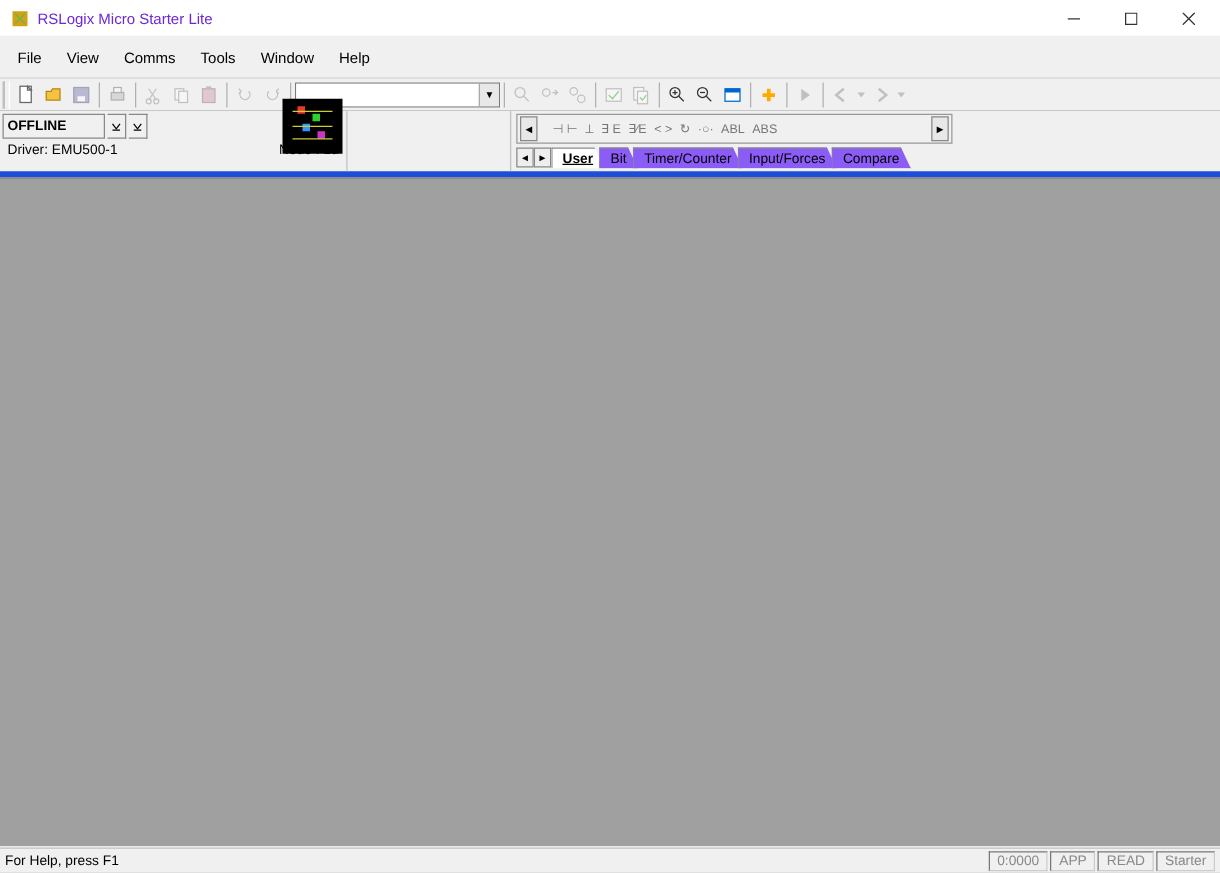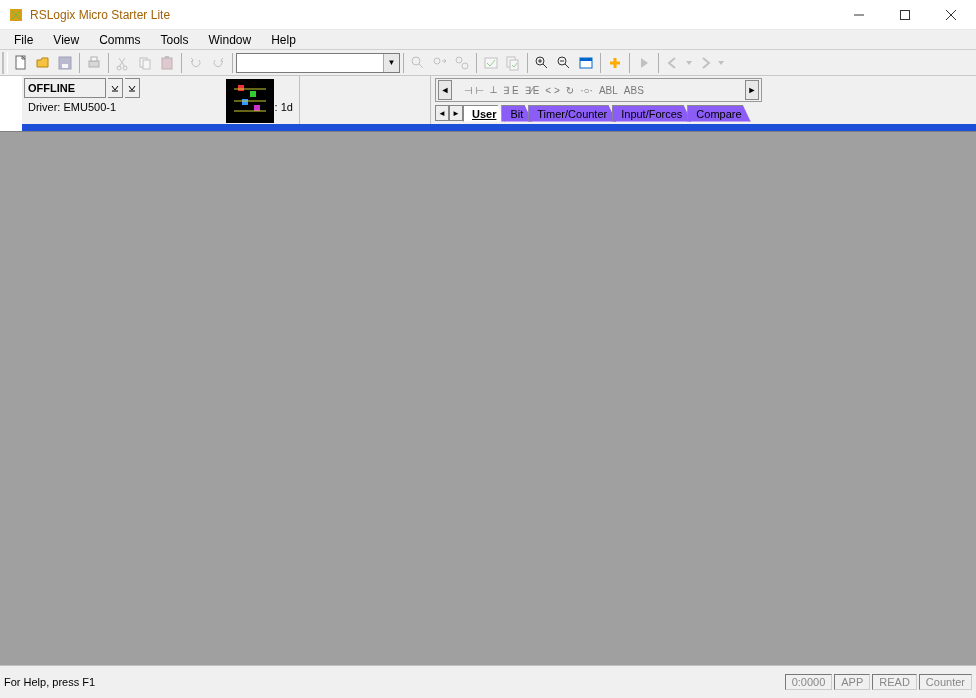--- a/index.html
+++ b/index.html
@@ -1,39 +1,39 @@
 <!DOCTYPE html>
 <html><head>
 <meta charset="utf-8">
 <style>
 * { box-sizing: border-box; margin: 0; padding: 0; font-family: "Segoe UI", Tahoma, sans-serif; }
 body { width: 976px; height: 698px; background: #fff; overflow: hidden; }
 
 
 .titlebar { height: 30px; background: #fff; display: flex; align-items: center; padding: 0 2px; border-bottom: 1px solid #e8e8e8; }
 .titlebar .app-icon { width: 16px; height: 16px; margin: 0 6px; display: inline-flex; align-items: center; justify-content: center; }
-.titlebar .title-text { flex: 1; font-size: 12px; color: #a16207; }
+.titlebar .title-text { flex: 1; font-size: 12px; color: #6d28d9; }
 .titlebar .win-btns { display: flex; }
 .titlebar .win-btn { width: 46px; height: 30px; display: flex; align-items: center; justify-content: center; color: #555; }
 
 
-.menubar { height: 20px; background: #f0f0f0; display: flex; align-items: center; padding: 0 4px; font-size: 12px; border-bottom: 1px solid #d0d0d0; }
+.menubar { height: 33px; background: #f0f0f0; display: flex; align-items: center; padding: 0 4px; font-size: 12px; border-bottom: 1px solid #d0d0d0; }
 .menubar .menu-item { padding: 2px 10px; cursor: default; }
 
 
 .toolbar { height: 26px; background: #f0f0f0; display: flex; align-items: center; padding: 0 2px; border-bottom: 1px solid #c8c8c8; }
 .toolbar .grip { width: 6px; height: 22px; margin-right: 2px; border-left: 2px solid #c0c0c0; border-right: 1px solid #fff; }
 .toolbar .sep { width: 1px; height: 20px; background: #b0b0b0; margin: 0 3px; }
 .toolbar .tbtn { width: 22px; height: 22px; display: flex; align-items: center; justify-content: center; border: 1px solid transparent; }
 .toolbar .combo { flex: 0 0 160px; height: 20px; border: 1px solid #7a7a7a; background: #fff; display: flex; align-items: center; }
 .toolbar .combo .combo-input { flex:1; height:18px; border:none; outline:none; font-size:11px; padding:0 2px; }
 .toolbar .combo .combo-btn { width: 16px; height: 18px; background: #e8e8e8; border-left: 1px solid #aaa; display:flex; align-items:center; justify-content:center; font-size:8px; }
 
 
-.subbar { background: #f0f0f0; display: flex; border-bottom: 7px solid #1d4ed8; margin-left: 22px; }
+.subbar { background: #f0f0f0; display: flex; border-bottom: 5px solid #1d4ed8; }
 .status-block { width: 278px; padding: 2px; display: flex; flex-direction: column; gap: 1px; border-right: 1px solid #c0c0c0; }
 .status-row { display: flex; gap: 2px; }
 .status-cell { border: 1px solid #888; background: #f0f0f0; font-size: 11px; padding: 0 3px; height: 20px; display: flex; align-items: center; flex: 1; }
 .status-cell.btn { flex: 0 0 14px; justify-content: center; border-left: none; }
 .status-cell.bold { font-weight: 600; }
 .driver-row { font-size: 11px; padding: 2px 4px; display: flex; justify-content: space-between; }
 .ladder-preview { width: 48px; height: 44px; background: #000; margin: 2px; display: flex; align-items: center; justify-content: center; }
 
 
 .palette { flex: 1; padding: 2px 4px; display: flex; flex-direction: column; gap: 2px; border-left: 1px solid #c0c0c0; margin-left: 130px; margin-right: 210px; }
@@ -43,21 +43,21 @@
 .palette-row2 { height: 18px; display: flex; align-items: center; }
 .palette-row2 .nav-btns { display:flex; }
 .palette-row2 .nav-btn { width: 14px; height: 16px; border: 1px solid #888; background: #eee; display:flex; align-items:center; justify-content:center; font-size:8px; }
 .palette-row2 .tab { border: 1px solid #888; border-bottom: none; padding: 0 8px; font-size: 11px; background: #8b5cf6; height: 17px; display:flex; align-items:center; clip-path: polygon(0 0, calc(100% - 8px) 0, 100% 100%, 0 100%); margin-right: -4px; }
 .palette-row2 .tab.active { font-weight: 700; background: #fff; text-decoration: underline; }
 
 
 .workspace { background: #a0a0a0; height: 535px; border-top: 1px solid #808080; }
 
 
-.statusbar { position: absolute; bottom: 0; left:0; right:0; height: 33px; background: #f0f0f0; border-top: 1px solid #c0c0c0; display: flex; align-items: center; font-size: 11px; padding: 0 4px; }
+.statusbar { position: absolute; bottom: 0; left:0; right:0; height: 20px; background: #f0f0f0; border-top: 1px solid #c0c0c0; display: flex; align-items: center; font-size: 11px; padding: 0 4px; }
 .statusbar .status-msg { flex: 1; }
 .statusbar .status-field { border: 1px inset #ccc; padding: 0 6px; margin-left: 2px; color: #888; height: 16px; display:flex; align-items:center; }
 
 
 svg { display: block; }
 </style>
 </head>
 <body>
 
 <div class="titlebar">
@@ -312,14 +312,14 @@
   </div>
 </div>
 
 <div class="workspace"></div>
 
 <div class="statusbar">
   <span class="status-msg">For Help, press F1</span>
   <span class="status-field">0:0000</span>
   <span class="status-field">APP</span>
   <span class="status-field">READ</span>
-  <span class="status-field">Counter</span>
+  <span class="status-field">Starter</span>
 </div>
 
 </body></html>

